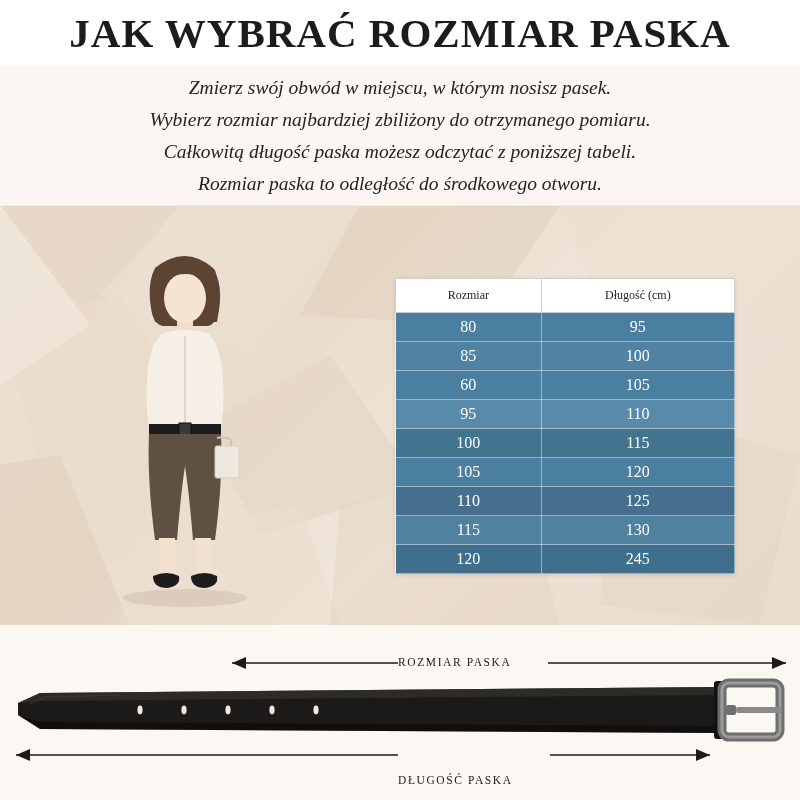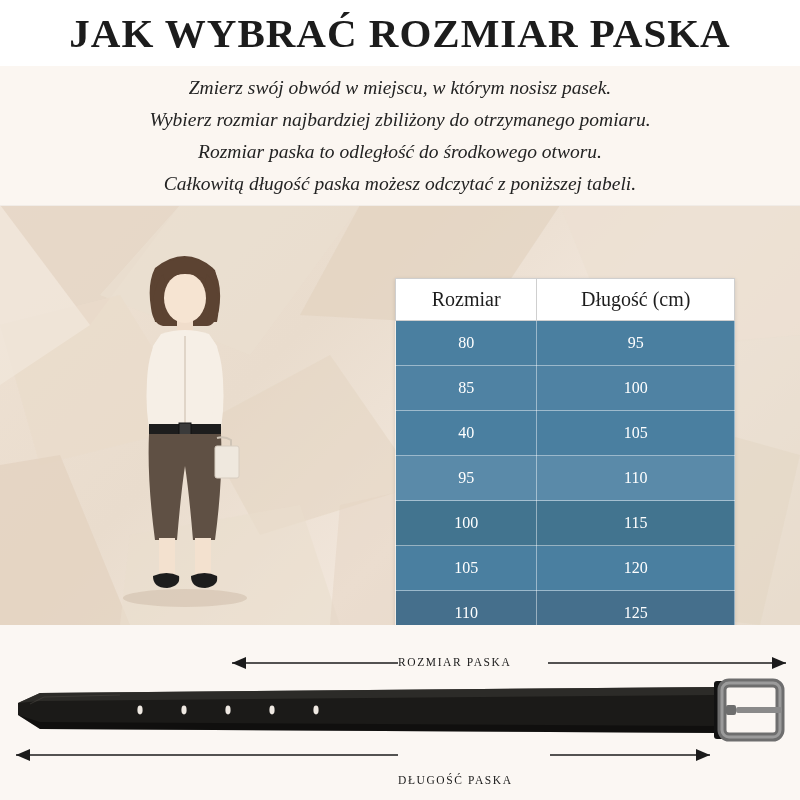--- a/index.html
+++ b/index.html
@@ -70,27 +70,27 @@
     position:absolute;left:395px;top:73px;width:340px;
     box-shadow:0 1px 4px rgba(0,0,0,.12);
     z-index:5;
   }
   table.size{
     border-collapse:collapse;width:340px;
     font-family:"Liberation Serif", serif;
   }
   table.size th{
     background:#ffffff;color:#1d1d1d;
-    font-size:20px;font-weight:normal;
+    font-size:12px;font-weight:normal;
     padding:9px 16px;text-align:center;
     border:1px solid #cfcfcf;
   }
   table.size td{
     font-size:16px;color:#ffffff;text-align:center;
-    padding:13px 0;
+    padding:5px 0;
     border:1px solid rgba(255,255,255,.45);
   }
   table.size tr.r0 td{background:#4a7fa0;}
   table.size tr.r1 td{background:#4f82a3;}
   table.size tr.r2 td{background:#4a7fa0;}
   table.size tr.r3 td{background:#5a8aa9;}
   table.size tr.r4 td{background:#42748f;}
   table.size tr.r5 td{background:#4a7fa0;}
   table.size tr.r6 td{background:#456f8c;}
   table.size tr.r7 td{background:#50819e;}
@@ -108,22 +108,22 @@
 
 <div class="page">
 
   <div class="header">
     <h1>JAK WYBRAĆ ROZMIAR PASKA</h1>
   </div>
 
   <div class="intro">
     <p>Zmierz swój obwód w miejscu, w którym nosisz pasek.</p>
     <p>Wybierz rozmiar najbardziej zbiliżony do otrzymanego pomiaru.</p>
+    <p>Całkowitą długość paska możesz odczytać z poniższej tabeli.</p>
     <p>Rozmiar paska to odległość do środkowego otworu.</p>
-    <p>Całkowitą długość paska możesz odczytać z poniższej tabeli.</p>
   </div>
 
   <div class="scene">
 
     <svg width="800" height="420" style="position:absolute;top:0;left:0;">
       <polygon points="0,0 180,0 90,120" fill="#e5d6c5" opacity=".8"></polygon>
       <polygon points="180,0 360,0 250,150 100,90" fill="#eadecf" opacity=".8"></polygon>
       <polygon points="360,0 560,0 480,120 300,110" fill="#e3d3c0" opacity=".7"></polygon>
       <polygon points="560,0 800,0 800,130 620,150" fill="#ece0d2" opacity=".8"></polygon>
       <polygon points="0,120 120,90 200,220 40,260" fill="#e9dbca" opacity=".7"></polygon>
@@ -186,21 +186,21 @@
         <tbody>
           <tr class="r0">
             <td>80</td>
             <td>95</td>
           </tr>
           <tr class="r1">
             <td>85</td>
             <td>100</td>
           </tr>
           <tr class="r2">
-            <td>40</td>
+            <td>60</td>
             <td>105</td>
           </tr>
           <tr class="r3">
             <td>95</td>
             <td>110</td>
           </tr>
           <tr class="r4">
             <td>100</td>
             <td>115</td>
           </tr>

